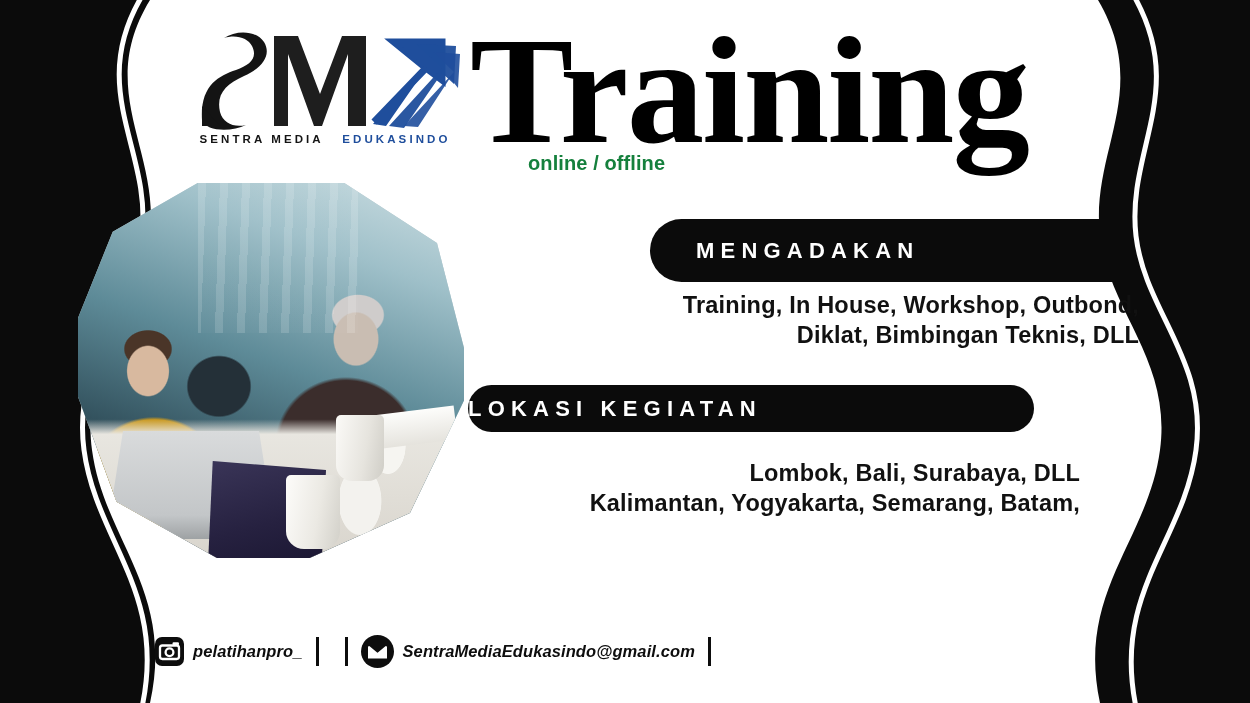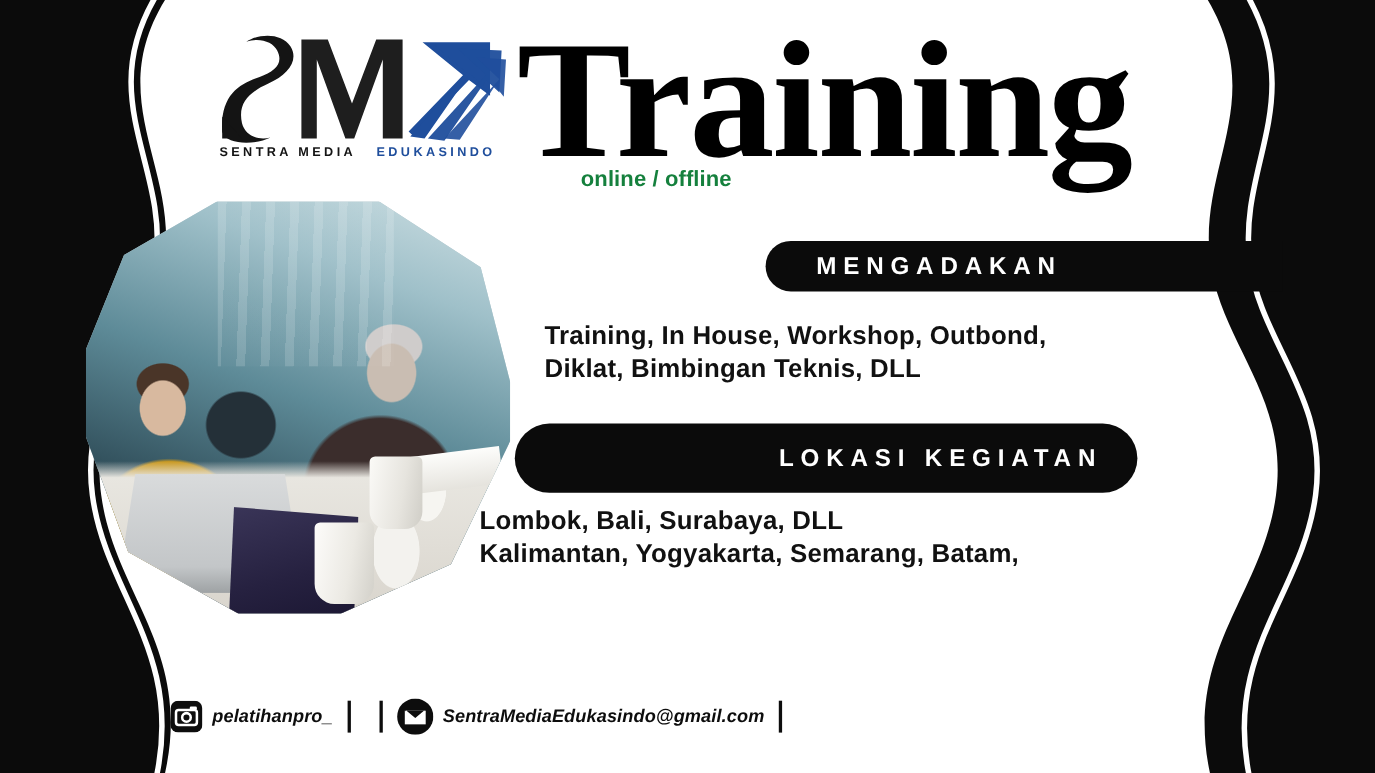--- a/index.html
+++ b/index.html
@@ -157,53 +157,52 @@
   
   .pill {
     position: absolute;
     background: #0b0b0b;
     color: #ffffff;
     display: flex;
     align-items: center;
     z-index: 7;
   }
   .pill-mengadakan {
-    left: 696px;
+    left: 650px;
     top: 219px;
     width: 470px;
-    height: 46px;
+    height: 63px;
     border-radius: 32px 0 0 32px;
     justify-content: flex-start;
     padding-left: 46px;
     box-sizing: border-box;
   }
   .pill-lokasi {
     left: 468px;
     top: 385px;
     width: 566px;
-    height: 63px;
+    height: 47px;
     border-radius: 32px;
-    justify-content: flex-end;
     padding-right: 32px;
     box-sizing: border-box;
   }
   .pill-label {
     font-size: 22px;
     font-weight: 700;
     letter-spacing: 6.2px;
     white-space: nowrap;
   }
 
   
   .body-copy {
     position: absolute;
     z-index: 7;
     color: #111111;
     font-weight: 700;
-    text-align: left;
+    text-align: right;
     line-height: 1.28;
   }
   .copy-mengadakan {
     left: 495px;
     top: 290px;
     width: 644px;
     font-size: 23.5px;
     letter-spacing: 0.2px;
   }
   .copy-lokasi {

